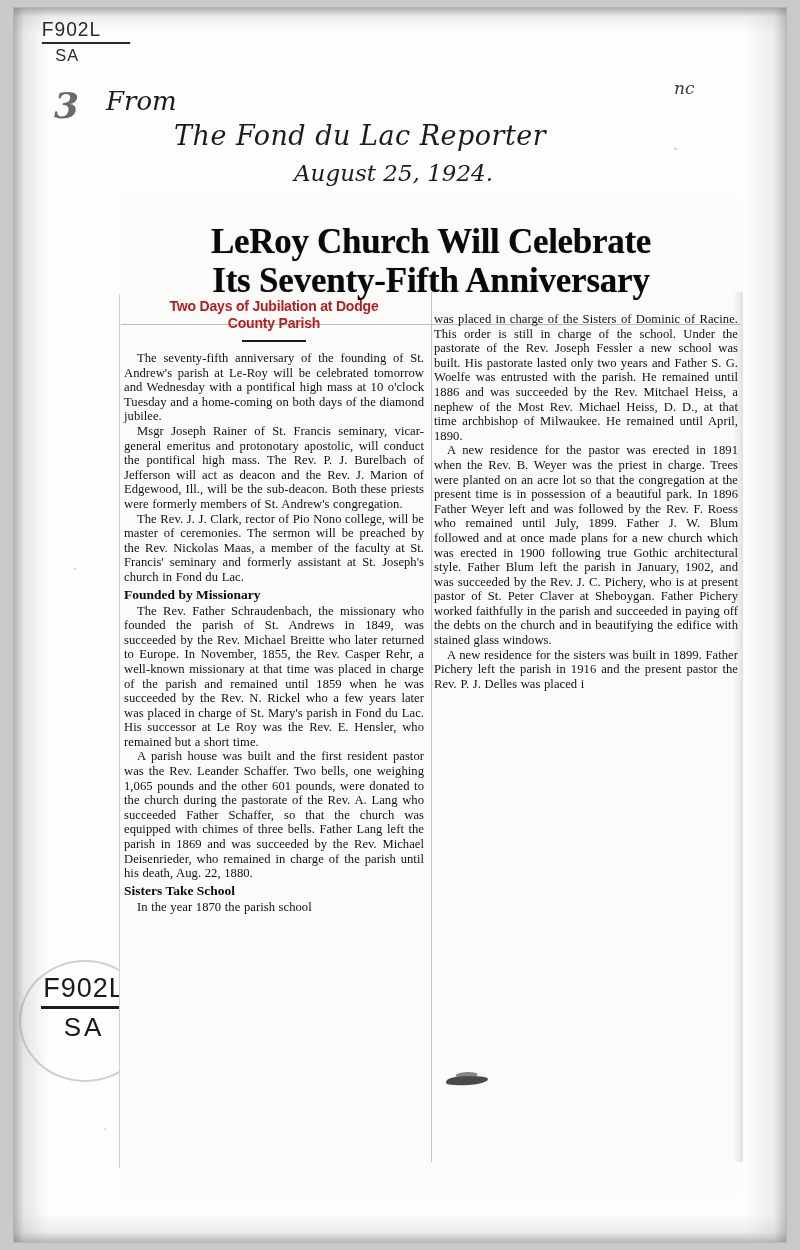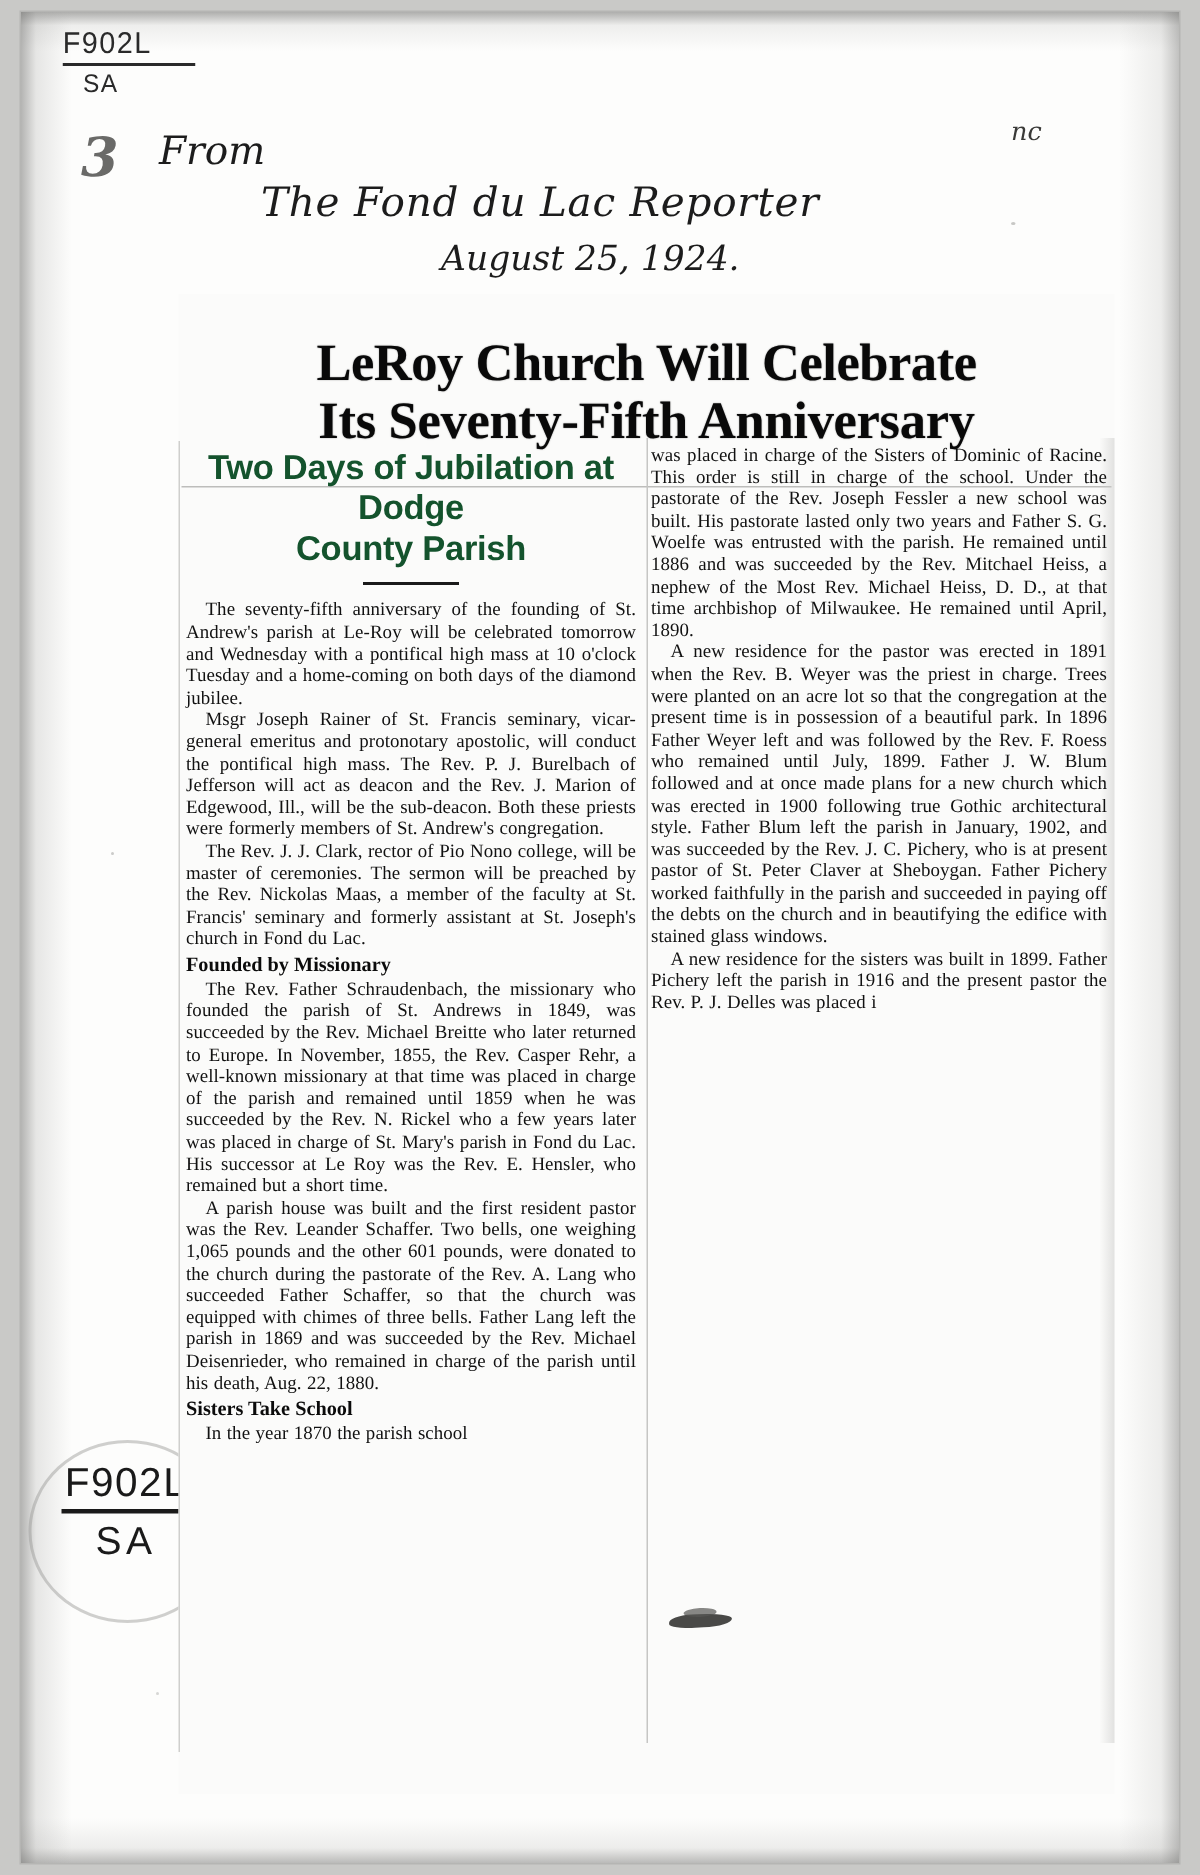--- a/index.html
+++ b/index.html
@@ -90,25 +90,25 @@
     color:#090909;
     padding:4px 4px 0;
     text-shadow:0 0 1px rgba(0,0,0,.45);
   }
   #headline .l2{letter-spacing:-.2px;}
   #hr-under-head{height:1px;background:#bdbdbb;margin:6px 2px 0;}
 
   
   #columns{position:absolute;top:100px;left:0;right:0;display:flex;}
   .col{width:310px;padding:0 5px;box-sizing:border-box;}
-  .col.right{overflow:hidden;}
+  .col.right{overflow:hidden;margin-top:16px;}
 
   .subhead{
-    text-align:center;font-weight:bold;font-size:23px;
-    line-height:1.18;color:#14532d;letter-spacing:-.2px;
+    text-align:center;font-weight:bold;font-size:14px;
+    line-height:1.18;color:#b91c1c;letter-spacing:-.2px;
     font-family:"Liberation Sans", sans-serif;
     margin:2px 0 0;
   }
   #sub-rule{width:64px;height:2px;background:#1a1a1a;margin:9px auto 9px;}
 
   .sechead{
     font-weight:bold;font-size:13.5px;
     color:#0b0b0b;margin:2px 0 1px;
     font-family:"Liberation Serif", serif;
   }

